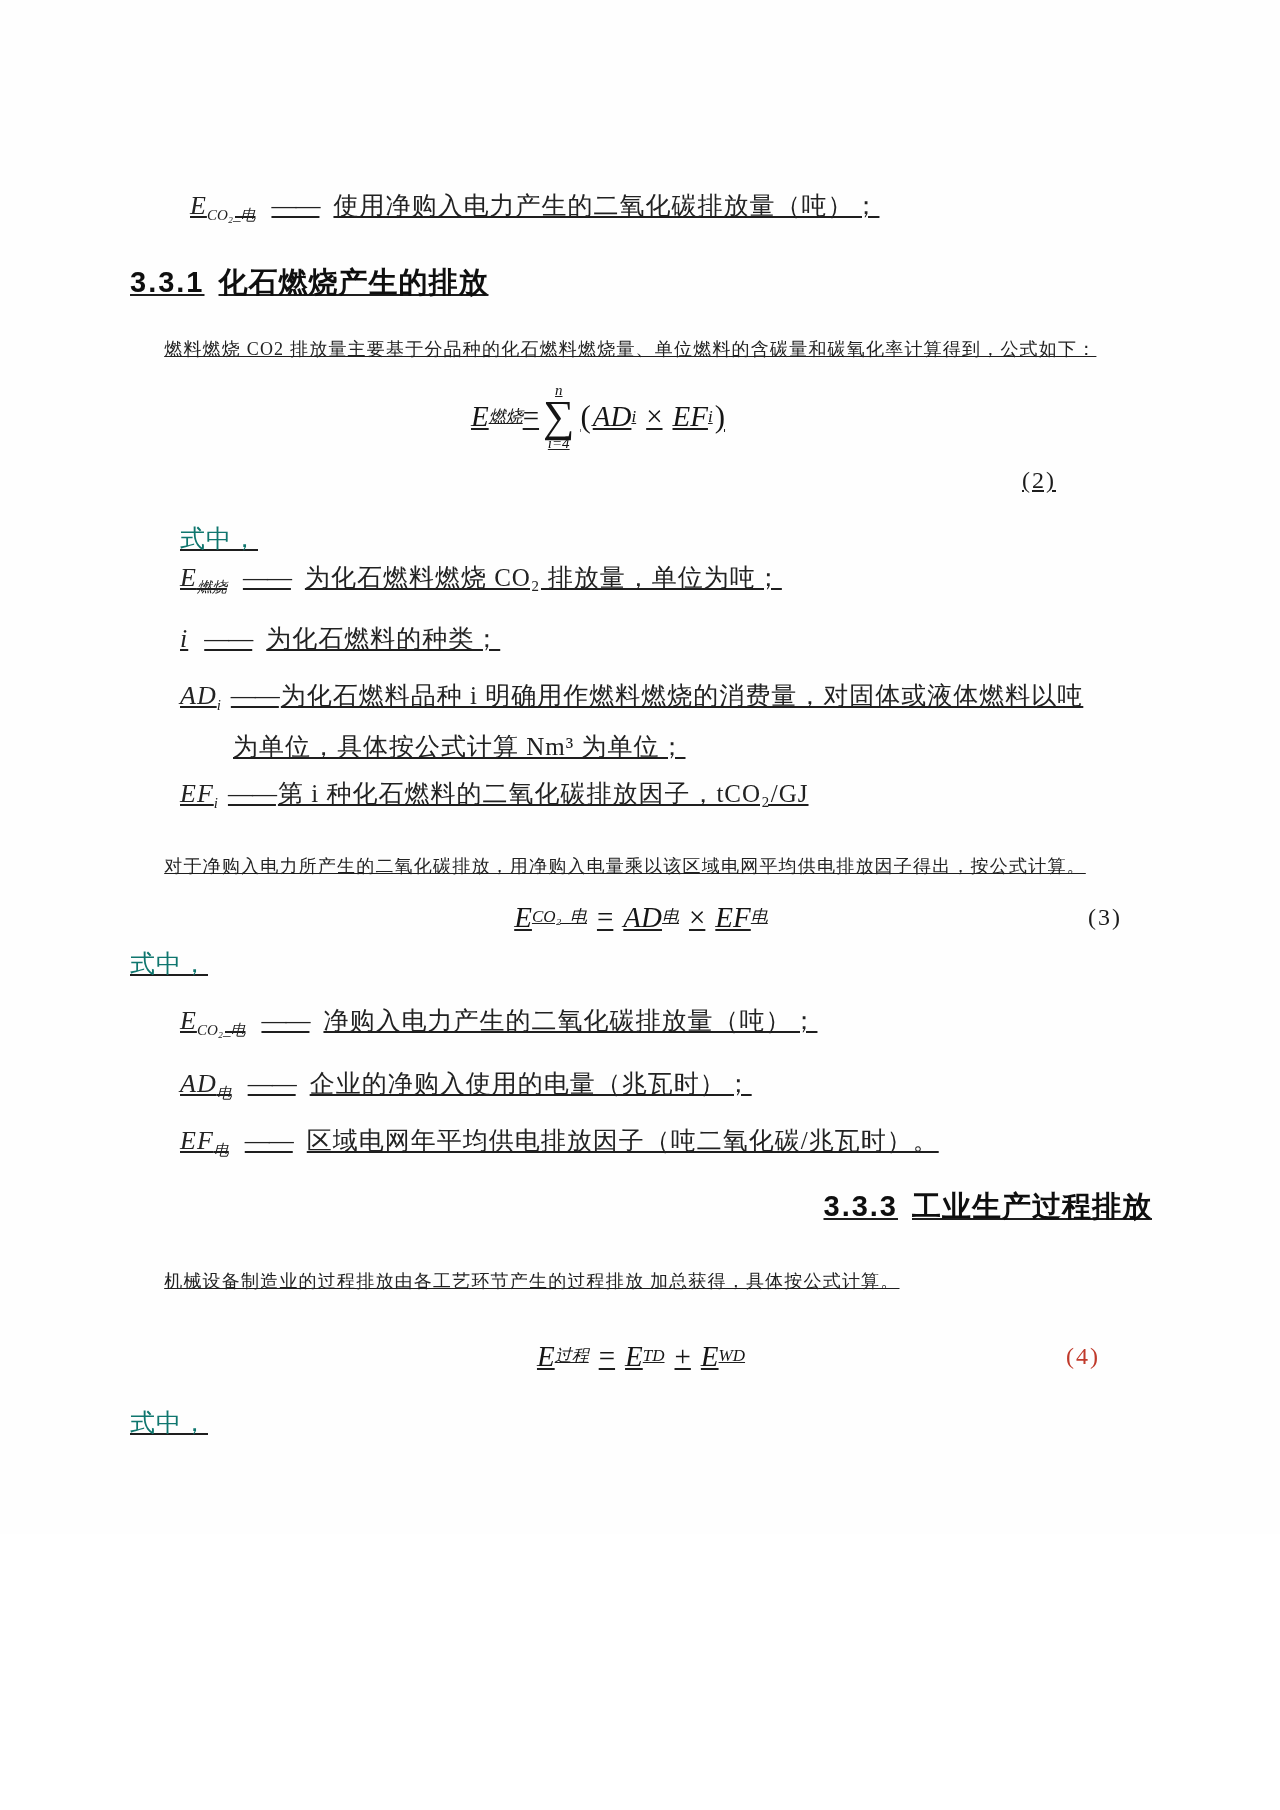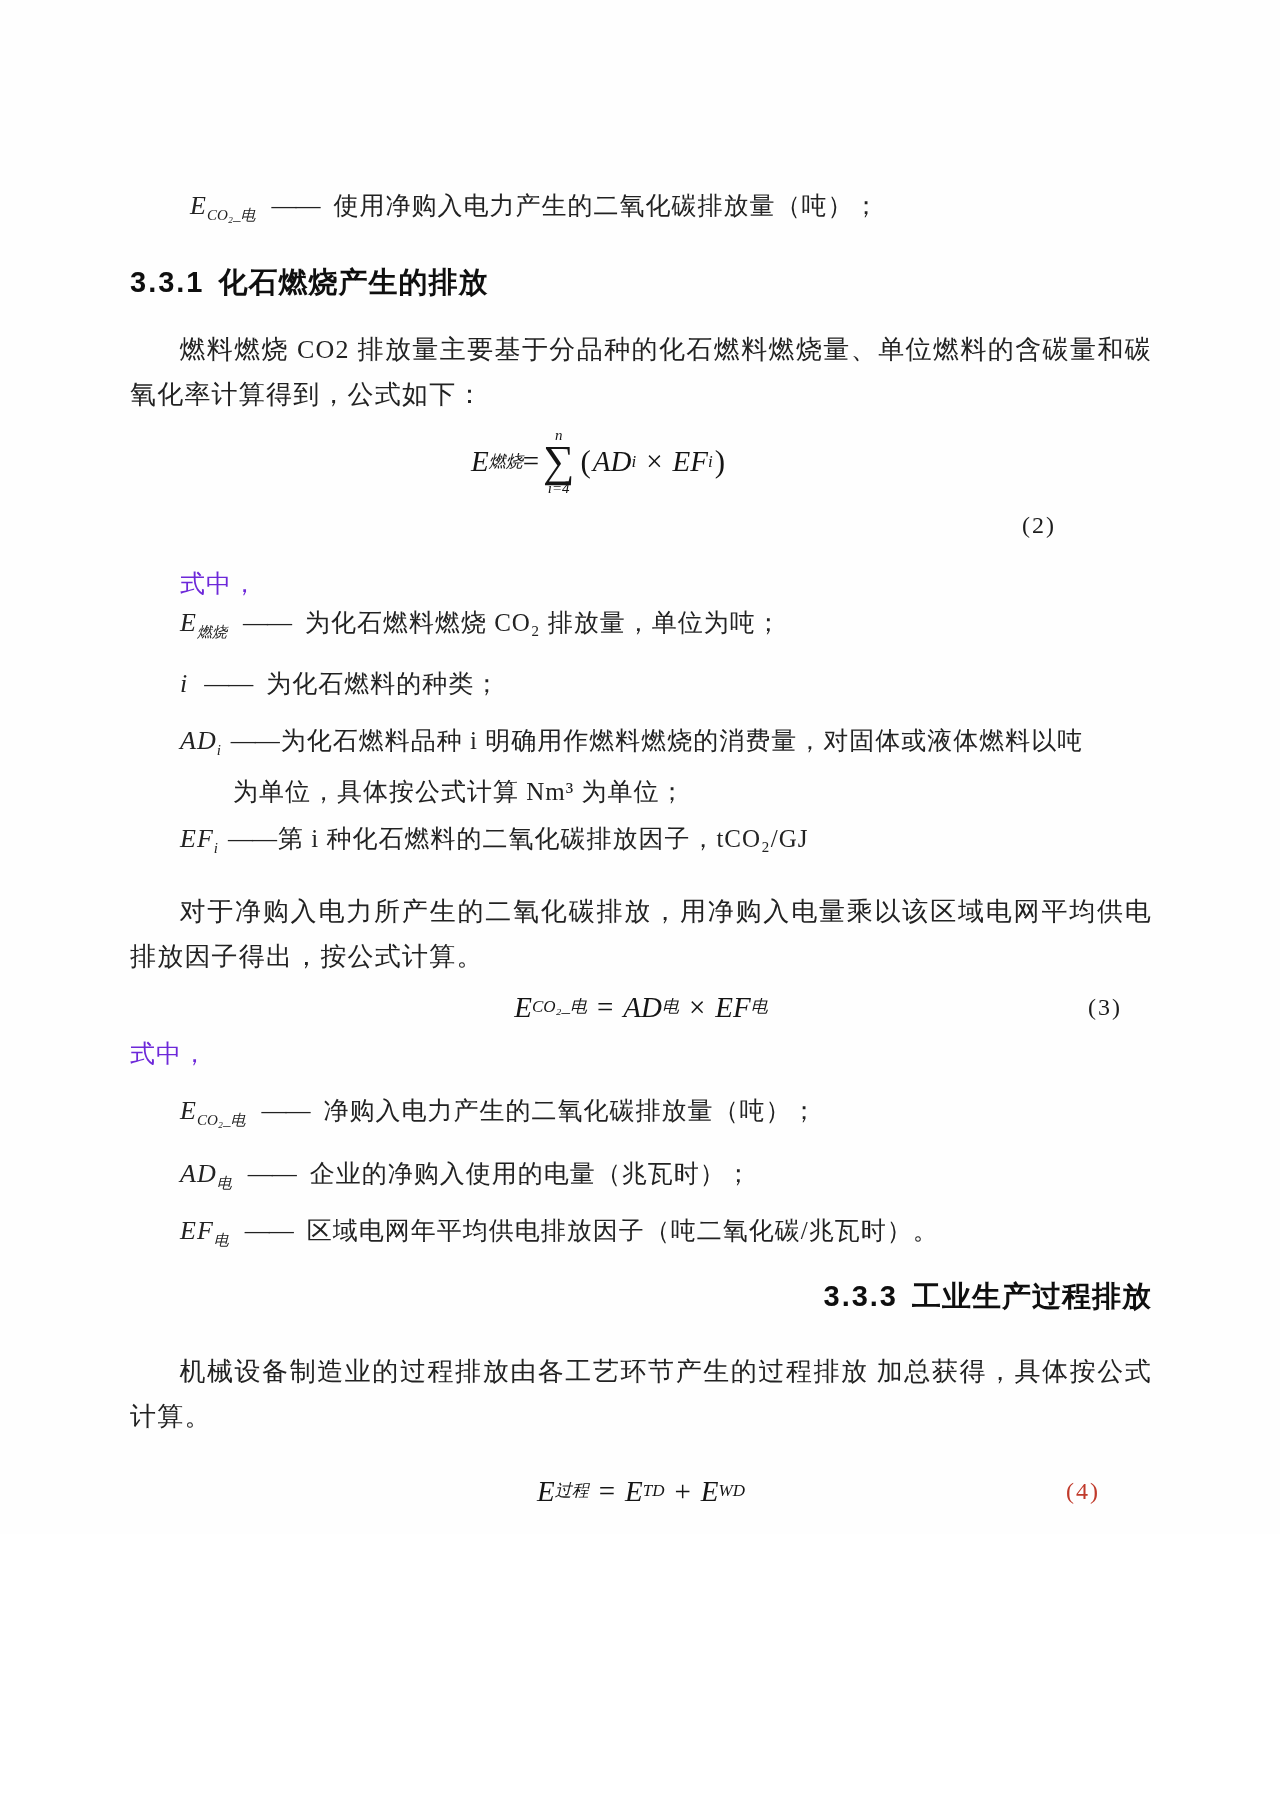--- a/index.html
+++ b/index.html
@@ -4,34 +4,35 @@
 <style>
   * { margin:0; padding:0; box-sizing:border-box; }
   html,body { background:#ffffff; }
   .page {
     position:relative;
     width:1280px; height:1534px;
     background:#fefefe;
     overflow:hidden;
     font-family:"Liberation Serif","DejaVu Serif",serif;
     color:#1e1e1e;
+    text-decoration:underline;
   }
   .content { padding:0 128px 0 130px; }
 
   
   .para {
-    font-size:26px; line-height:45px; letter-spacing:1.2px;
+    font-size:18px; line-height:45px; letter-spacing:1.2px;
     text-align:justify; text-indent:1.9em; color:#222;
   }
   .heading {
     font-size:29px; font-weight:700; color:#0f0f0f; letter-spacing:1px;
     font-family:"Liberation Sans","DejaVu Sans",sans-serif;
   }
   .heading .h-num { margin-right:14px; letter-spacing:2px; }
-  .where { font-size:25px; color:#6d28d9; letter-spacing:1px; line-height:30px; }
+  .where { font-size:25px; color:#0f766e; letter-spacing:1px; line-height:30px; }
   .where.indented { padding-left:50px; }
 
   
   .def-row { padding-left:50px; font-size:25px; color:#222; letter-spacing:1px; }
   .def-line { display:flex; align-items:baseline; }
   .term { font-style:italic; white-space:nowrap; font-size:26px; }
   .term sub { font-size:15px; letter-spacing:0; }
   .dash { margin:0 14px 0 16px; letter-spacing:-1px; white-space:nowrap; }
   .dash.tight { margin:0 2px 0 10px; }
   .desc { line-height:31px; }

